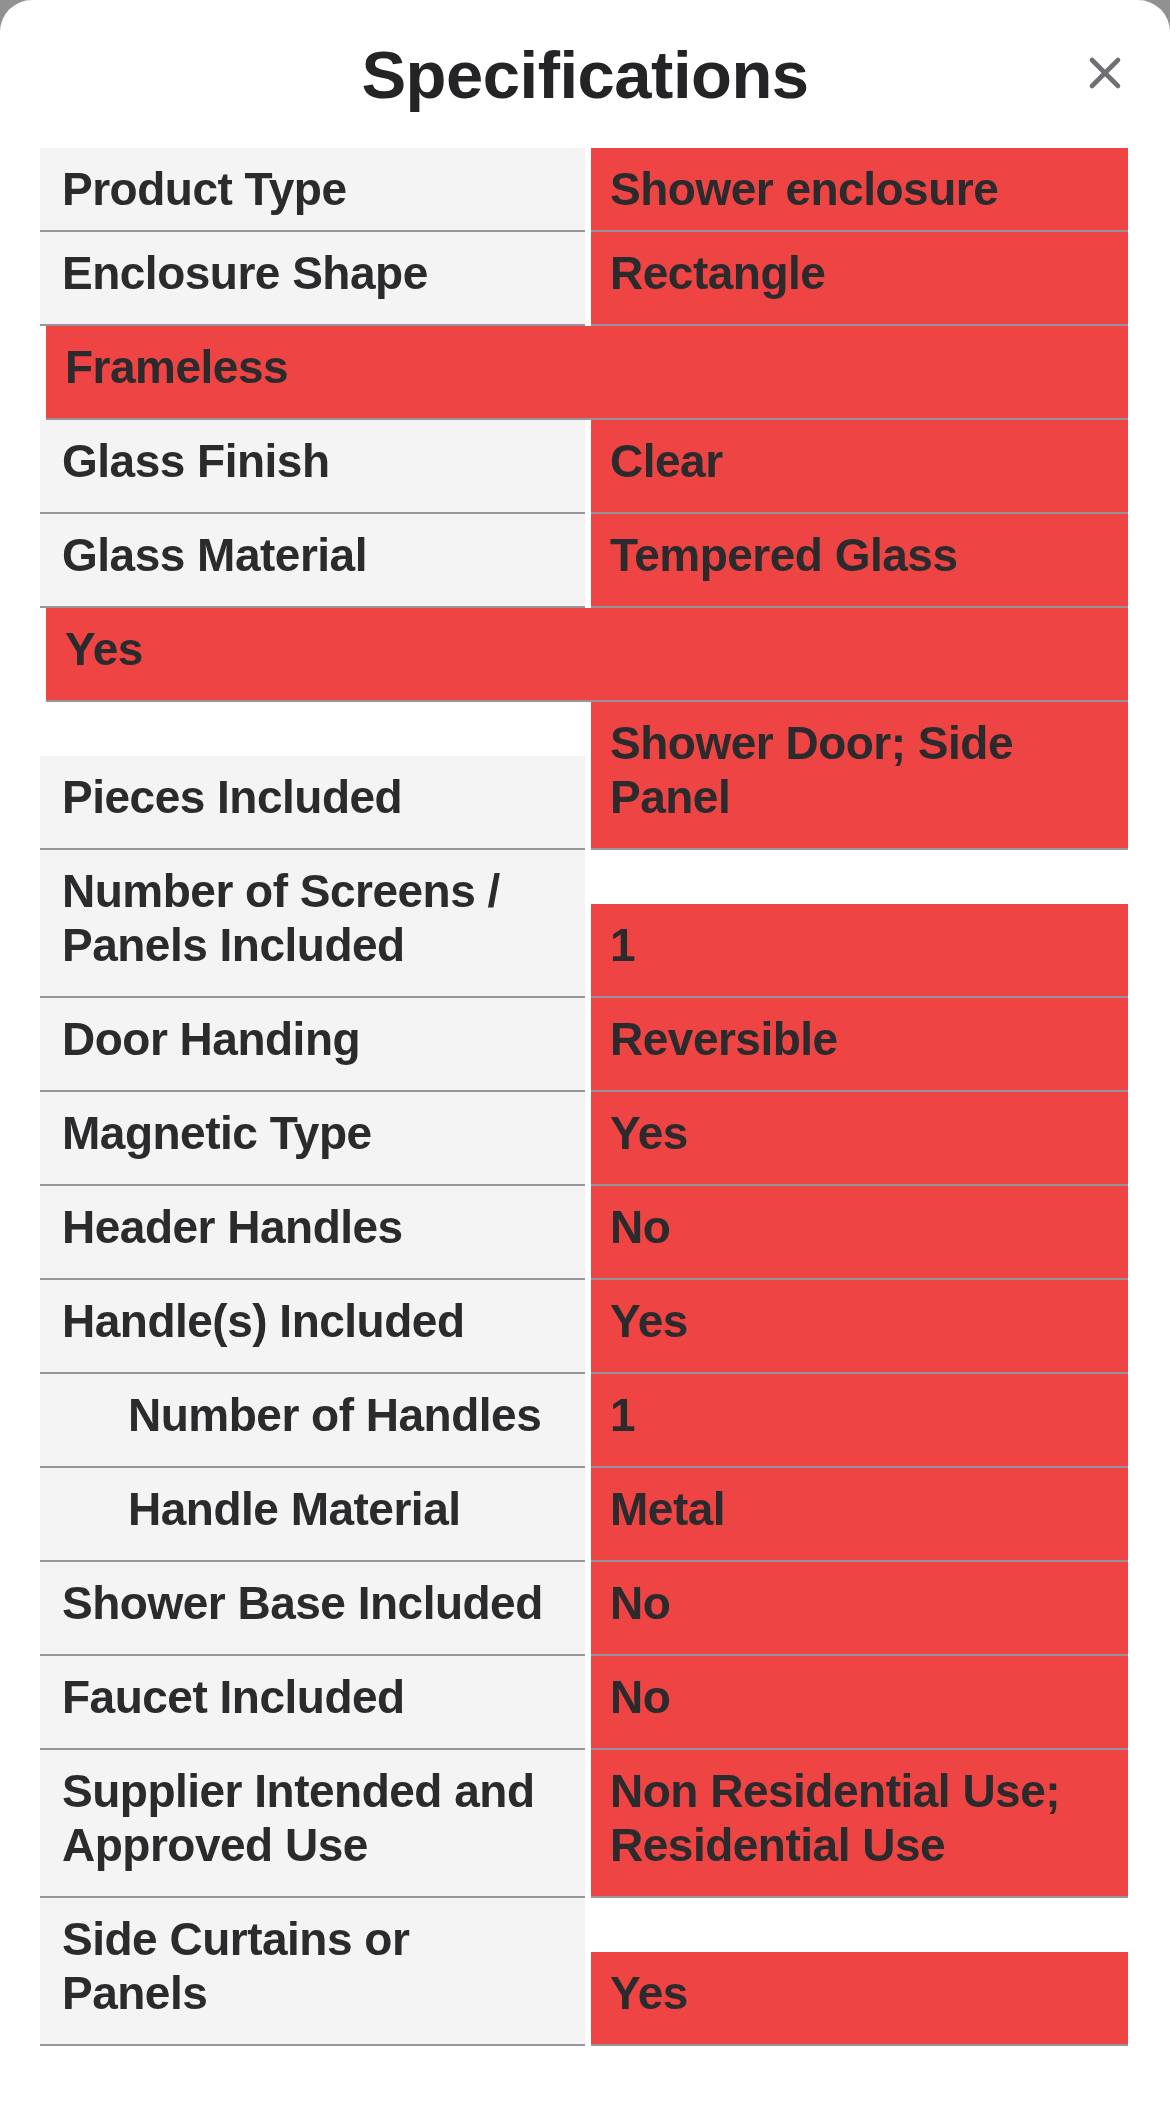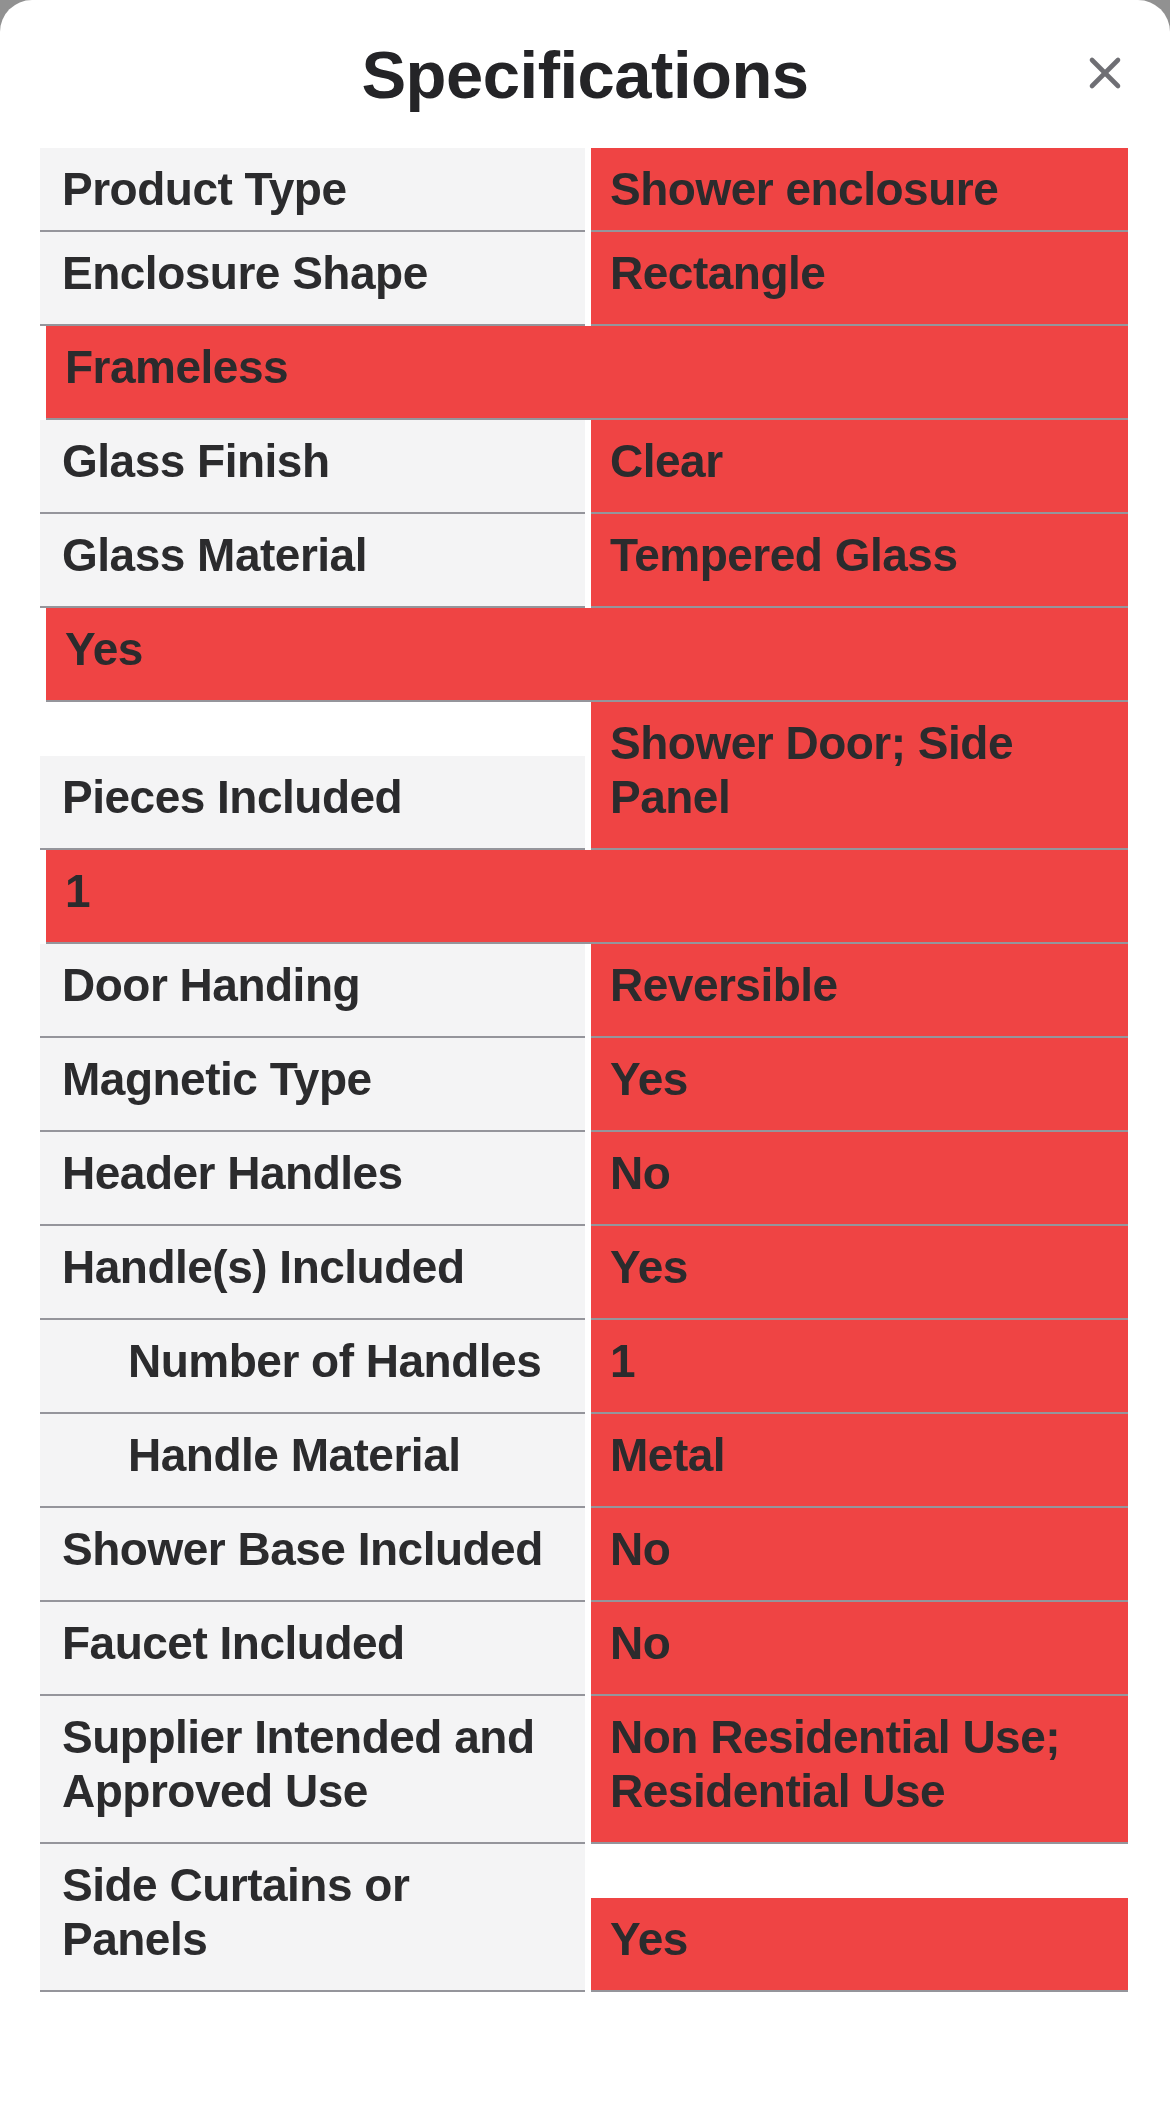--- a/index.html
+++ b/index.html
@@ -137,20 +137,21 @@
       <div class="row">
         <div class="cell value">Yes</div>
       </div>
 
       <div class="row">
         <div class="cell label">Pieces Included</div>
         <div class="cell value">Shower Door; Side Panel</div>
       </div>
 
       <div class="row">
+        <div class="cell label">Number of Screens / Panels Included</div>
         <div class="cell value">1</div>
       </div>
 
       <div class="row">
         <div class="cell label">Door Handing</div>
         <div class="cell value">Reversible</div>
       </div>
 
       <div class="row">
         <div class="cell label">Magnetic Type</div>

